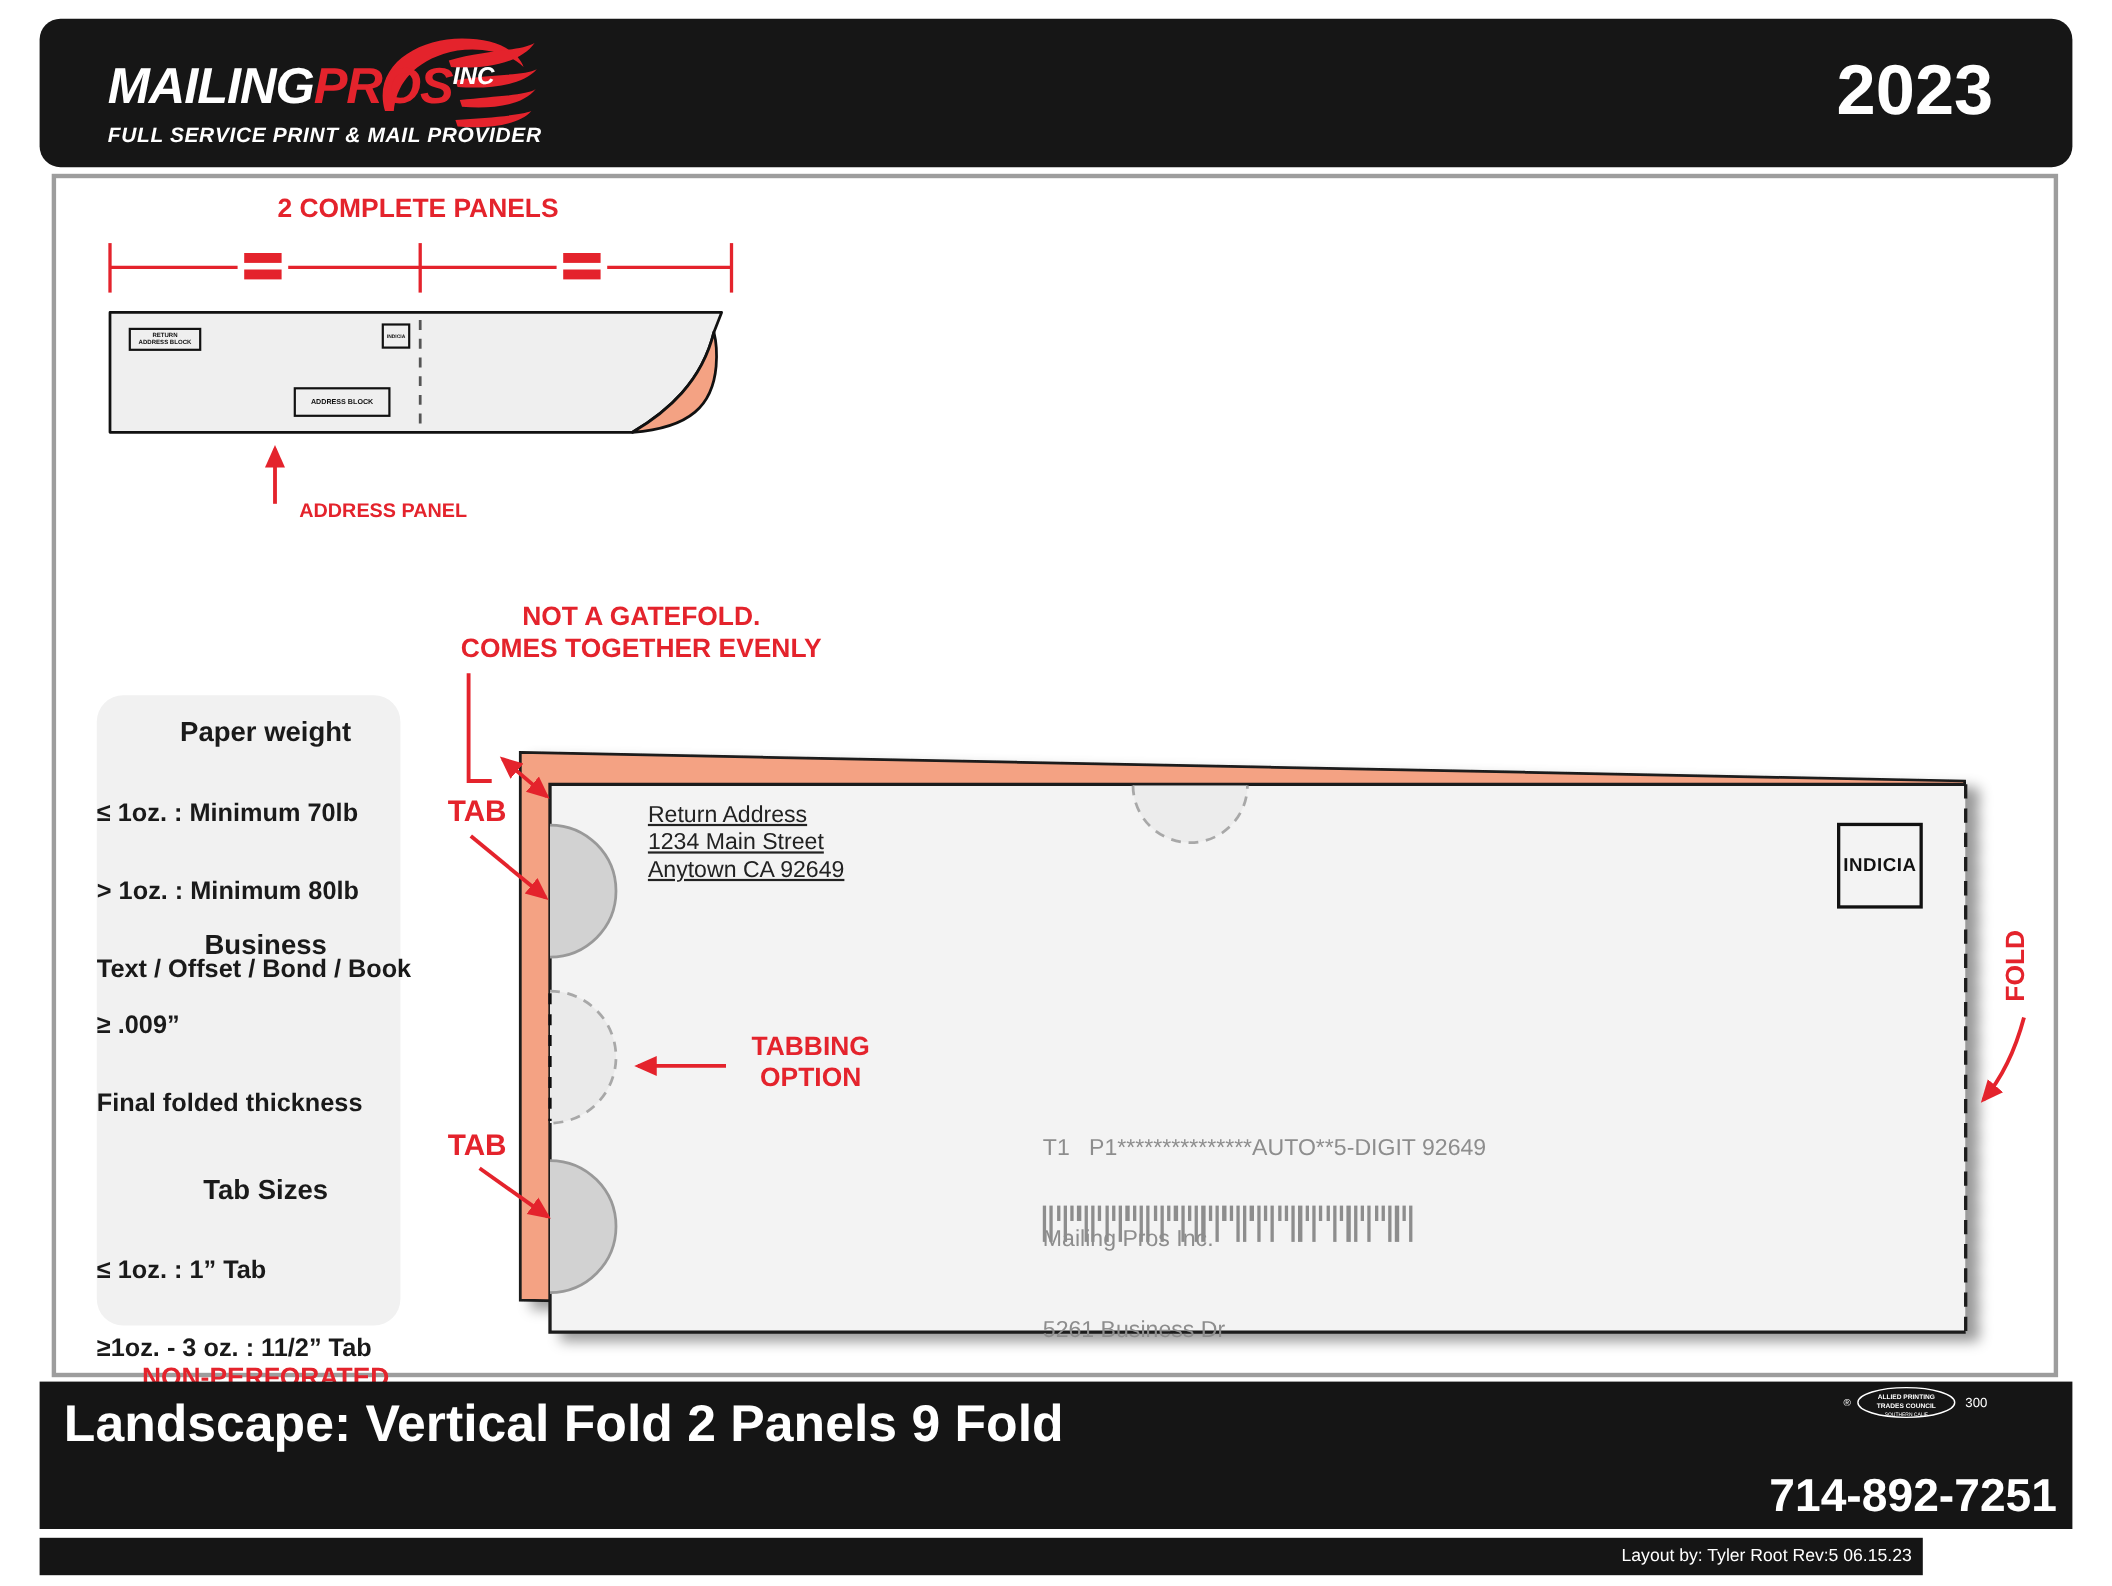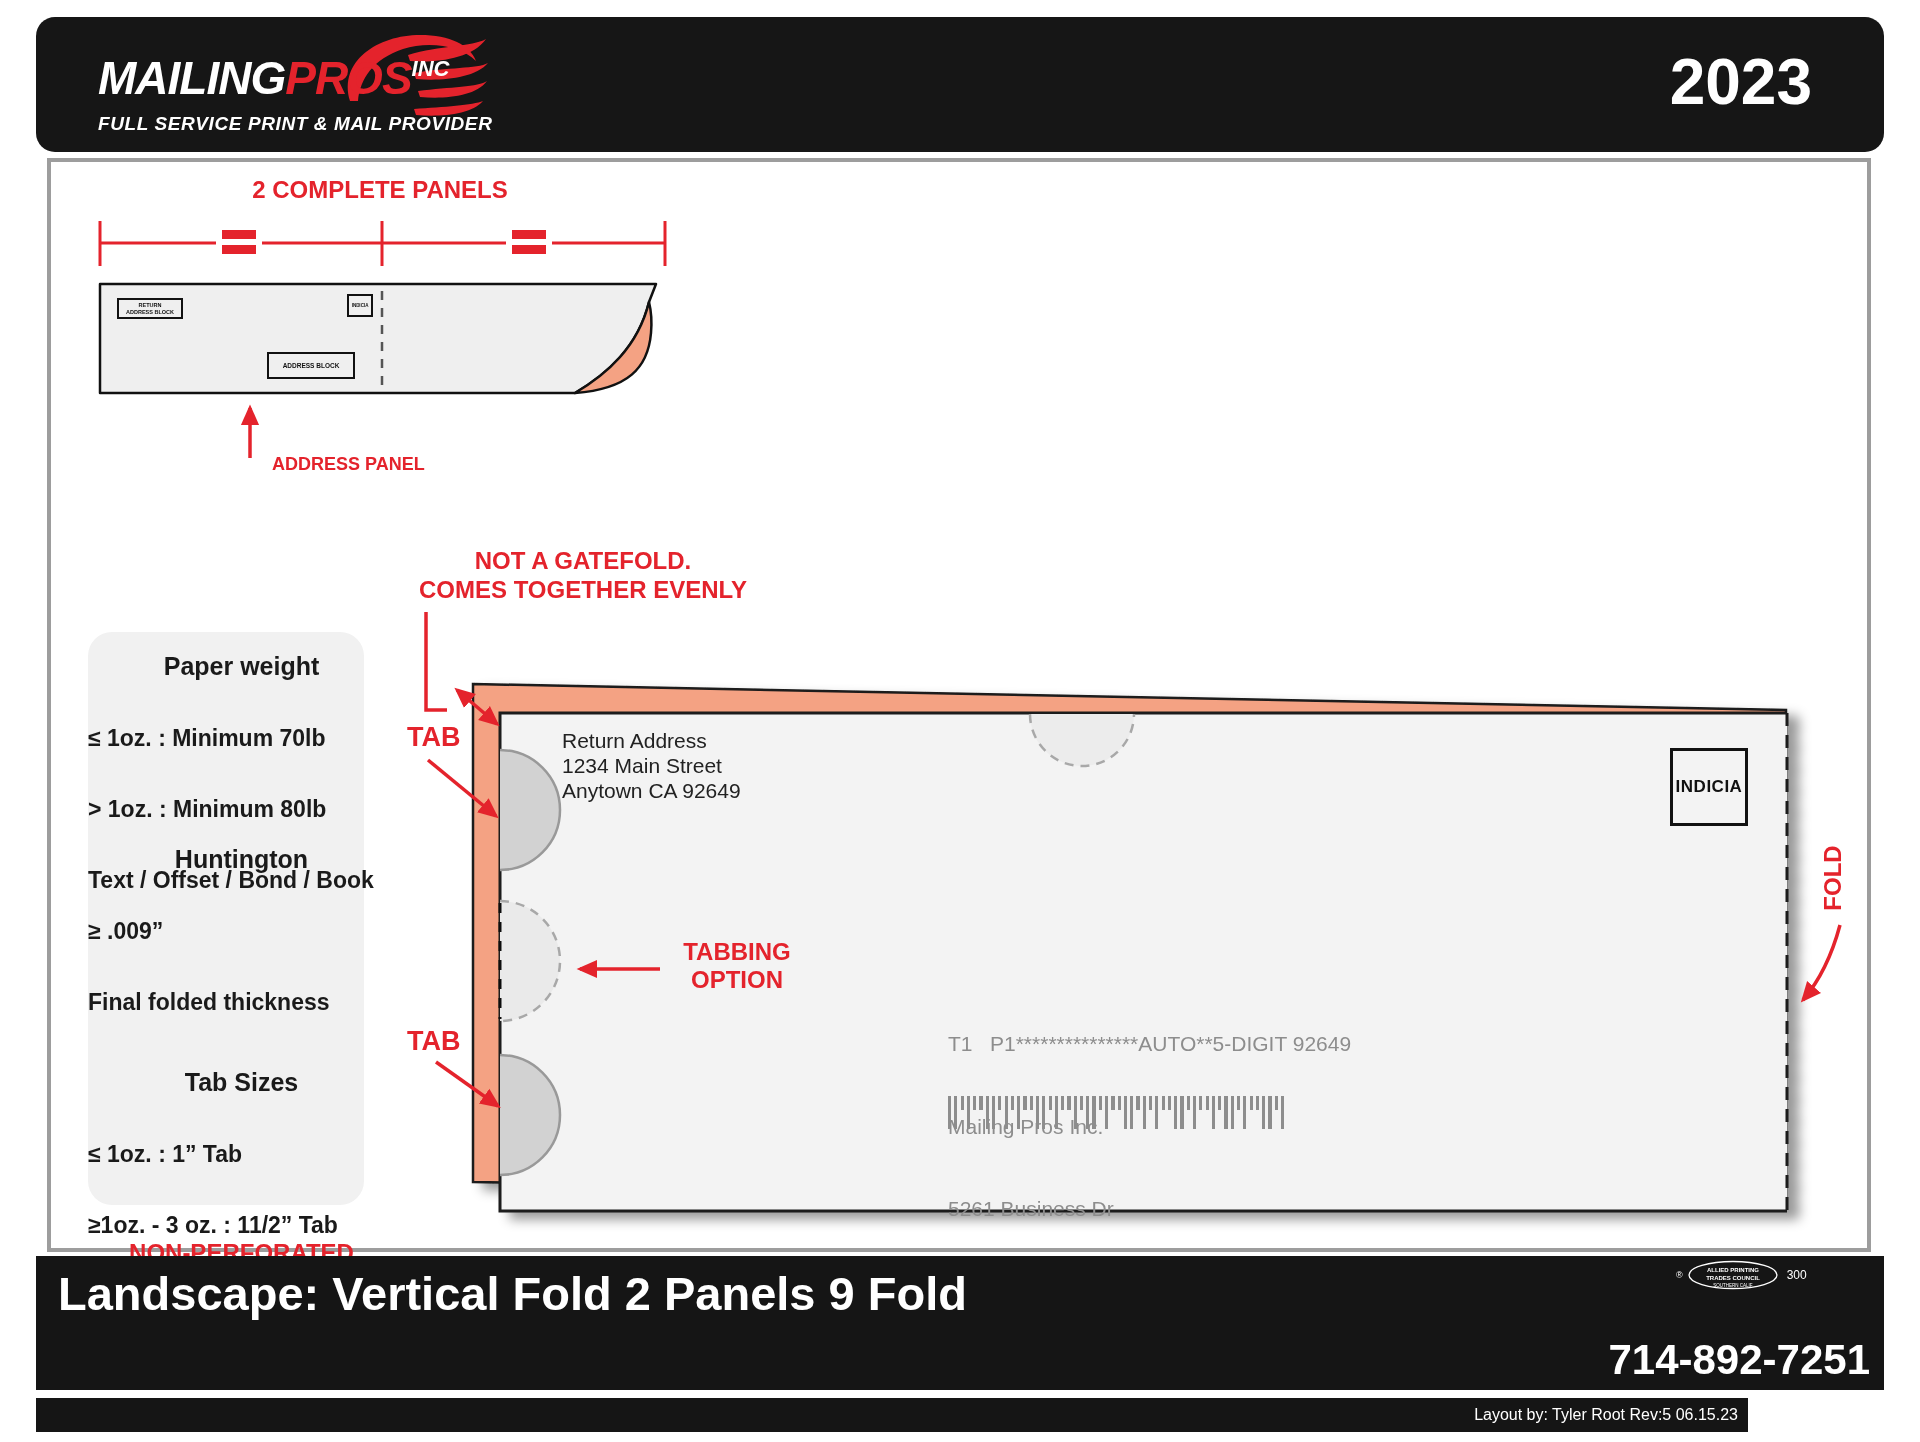--- a/index.html
+++ b/index.html
@@ -20,21 +20,21 @@
   #frame{left:47px;top:158px;width:1816px;height:1086px;border:4px solid #9d9d9d;background:#ffffff;}
   
   #specbox{left:88px;top:632px;width:276px;height:573px;background:#f1f1f1;border-radius:24px;}
   .spec-title{font-size:25px;font-weight:bold;color:#1a1a1a;text-align:center;}
   .spec-line{font-size:23px;font-weight:bold;color:#1a1a1a;text-align:left;line-height:27px;white-space:nowrap;margin-top:44px;}
   .spec-warn{font-size:24px;font-weight:bold;color:#e4232c;text-align:center;line-height:28px;}
   
   .tinybox{border:2px solid #111;display:flex;align-items:center;justify-content:center;
            text-align:center;font-weight:bold;color:#111;background:transparent;}
   
-  #return-addr{left:562px;top:728px;font-size:21px;color:#222;line-height:25px;}
+  #return-addr{left:589px;top:728px;font-size:21px;color:#222;line-height:25px;text-decoration:underline;}
   #indicia-box{left:1670px;top:748px;width:72px;height:72px;border:3px solid #111;
                background:#f3f3f3;display:flex;align-items:center;justify-content:center;
                font-size:17px;font-weight:bold;color:#111;letter-spacing:0.5px;}
   #recipient{left:948px;top:975px;font-size:21px;color:#8d8d8d;line-height:27.5px;white-space:pre;}
   #barcode{left:948px;top:1096px;white-space:nowrap;}
   .bar{display:inline-block;width:3.2px;margin-right:3.1px;background:#8d8d8d;vertical-align:top;}
   .bar.tall{height:33px;}
   .bar.short{height:14px;}
   
   .ann{font-weight:bold;color:#e4232c;white-space:nowrap;}
@@ -73,21 +73,21 @@
   </div>
 
   <div id="specbox" class="abs">
     <div class="abs" style="left:0;top:20px;width:307px;">
       <div class="spec-title">Paper weight</div>
       <div class="spec-line">≤ 1oz. : Minimum 70lb</div>
       <div class="spec-line">&gt; 1oz. : Minimum 80lb</div>
       <div class="spec-line">Text / Offset / Bond / Book</div>
     </div>
     <div class="abs" style="left:0;top:213px;width:307px;">
-      <div class="spec-title">Huntington</div>
+      <div class="spec-title">Business</div>
       <div class="spec-line">≥ .009”</div>
       <div class="spec-line">Final folded thickness</div>
     </div>
     <div class="abs" style="left:0;top:436px;width:307px;">
       <div class="spec-title">Tab Sizes</div>
       <div class="spec-line">≤ 1oz. : 1” Tab</div>
       <div class="spec-line">≥1oz. - 3 oz. : 11/2” Tab</div>
       <div class="spec-warn">NON-PERFORATED</div>
     </div>
   </div>

